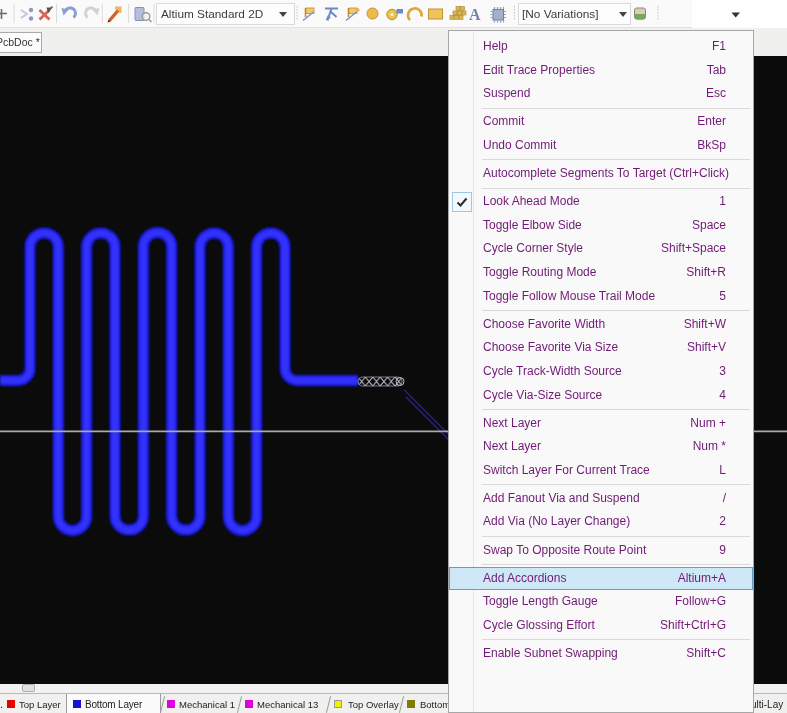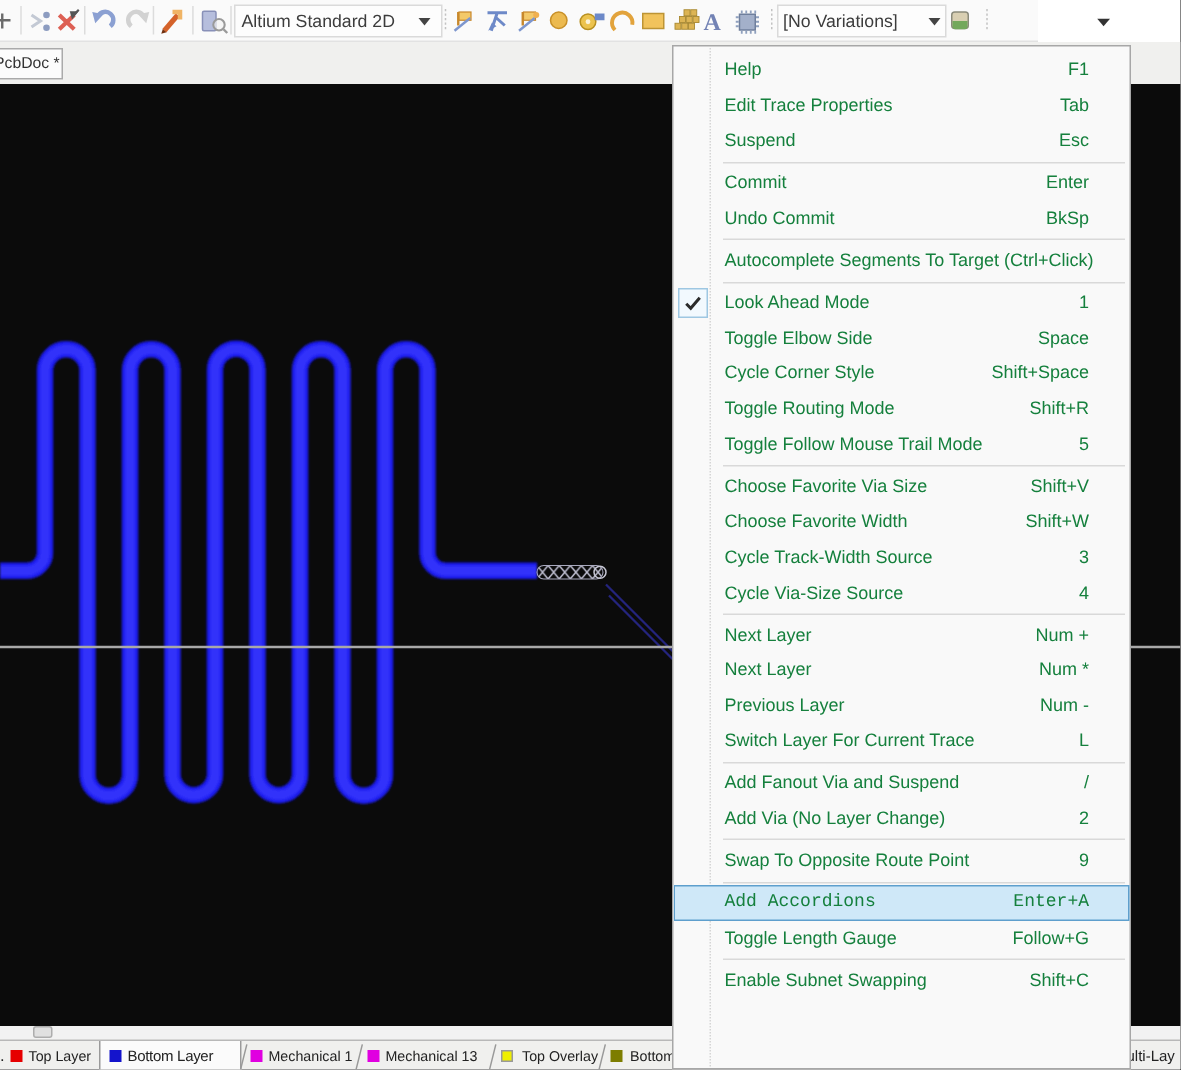--- a/index.html
+++ b/index.html
@@ -11,26 +11,26 @@
      border:1px solid #aaa; font-size:10.5px; color:#333; line-height:19px; overflow:hidden; white-space:nowrap; }
   #doctab span { margin-left:-4px; display:inline-block; }
   #canvas { position:absolute; left:0; top:0; z-index:1; }
   #sbrow { position:absolute; left:0; top:684px; width:787px; height:9px; background:#f2f2f2; z-index:2; }
   #sbthumb { position:absolute; left:22px; top:0px; width:13px; height:8px; background:#e0e0e0; border:1px solid #adadad; border-radius:2px; }
   #layerrow { position:absolute; left:0; top:693px; width:787px; height:20px; background:#f0f0ee; border-top:1px solid #b8b8b8; z-index:2; font-size:11px; color:#222; }
   .ltab { position:absolute; top:0; height:20px; display:flex; align-items:center; white-space:nowrap; }
   .lsq { display:inline-block; width:8px; height:8px; margin-right:5px; }
   .ldiv { position:absolute; top:2px; width:1px; height:17px; background:#999; transform:rotate(14deg); }
   #menu { position:absolute; left:448px; top:30px; width:306px; height:683px; background:#f9f9f9;
-     border:1px solid #a7a7a7; z-index:10; padding-top:4.2px; font-size:12px; color:#15803d; }
+     border:1px solid #a7a7a7; z-index:10; padding-top:4.2px; font-size:12px; color:#701a75; }
   #gutter { position:absolute; left:24px; top:1px; bottom:1px; width:0; border-left:1px dotted #d5d5d5; }
   .mi { position:relative; height:23.6px; line-height:23.6px; padding:0 27px 0 34px; white-space:nowrap; }
   .mi .sc { float:right; }
   .msep { height:1px; background:#d9d9d9; margin:1.75px 3px 1.75px 33px; }
-  .hl { background:#cfe8f8; box-shadow:inset 0 0 0 1px #5e9fcd;font-family:Liberation Mono, monospace; }
+  .hl { background:#cfe8f8; box-shadow:inset 0 0 0 1px #5e9fcd; }
   #chk { position:absolute; left:3px; top:161px; width:20px; height:20px; background:#f2f9fe; border:1px solid #9ec7e2; z-index:11; }
 </style>
 </head>
 <body>
 
 <svg id="canvas" width="787" height="713" viewBox="0 0 787 713">
   <rect x="0" y="56" width="787" height="628" fill="#0b0b0b"></rect>
   <defs>
     <filter id="blur1" x="-20%" y="-20%" width="140%" height="140%">
       <feGaussianBlur stdDeviation="0.8"></feGaussianBlur>
@@ -201,32 +201,32 @@
   <div class="mi">Undo Commit<span class="sc">BkSp</span></div>
   <div class="msep"></div>
   <div class="mi">Autocomplete Segments To Target (Ctrl+Click)</div>
   <div class="msep"></div>
   <div class="mi">Look Ahead Mode<span class="sc">1</span></div>
   <div class="mi">Toggle Elbow Side<span class="sc">Space</span></div>
   <div class="mi">Cycle Corner Style<span class="sc">Shift+Space</span></div>
   <div class="mi">Toggle Routing Mode<span class="sc">Shift+R</span></div>
   <div class="mi">Toggle Follow Mouse Trail Mode<span class="sc">5</span></div>
   <div class="msep"></div>
+  <div class="mi">Choose Favorite Width<span class="sc">Shift+W</span></div>
   <div class="mi">Choose Favorite Via Size<span class="sc">Shift+V</span></div>
-  <div class="mi">Choose Favorite Width<span class="sc">Shift+W</span></div>
   <div class="mi">Cycle Track-Width Source<span class="sc">3</span></div>
   <div class="mi">Cycle Via-Size Source<span class="sc">4</span></div>
   <div class="msep"></div>
   <div class="mi">Next Layer<span class="sc">Num +</span></div>
   <div class="mi">Next Layer<span class="sc">Num *</span></div>
-  <div class="mi">Previous Layer<span class="sc">Num -</span></div>
   <div class="mi">Switch Layer For Current Trace<span class="sc">L</span></div>
   <div class="msep"></div>
   <div class="mi">Add Fanout Via and Suspend<span class="sc">/</span></div>
   <div class="mi">Add Via (No Layer Change)<span class="sc">2</span></div>
   <div class="msep"></div>
   <div class="mi">Swap To Opposite Route Point<span class="sc">9</span></div>
   <div class="msep"></div>
-  <div class="mi hl">Add Accordions<span class="sc">Enter+A</span></div>
+  <div class="mi hl">Add Accordions<span class="sc">Altium+A</span></div>
   <div class="mi">Toggle Length Gauge<span class="sc">Follow+G</span></div>
+  <div class="mi">Cycle Glossing Effort<span class="sc">Shift+Ctrl+G</span></div>
   <div class="msep"></div>
   <div class="mi">Enable Subnet Swapping<span class="sc">Shift+C</span></div>
 </div>
 
 </body></html>

